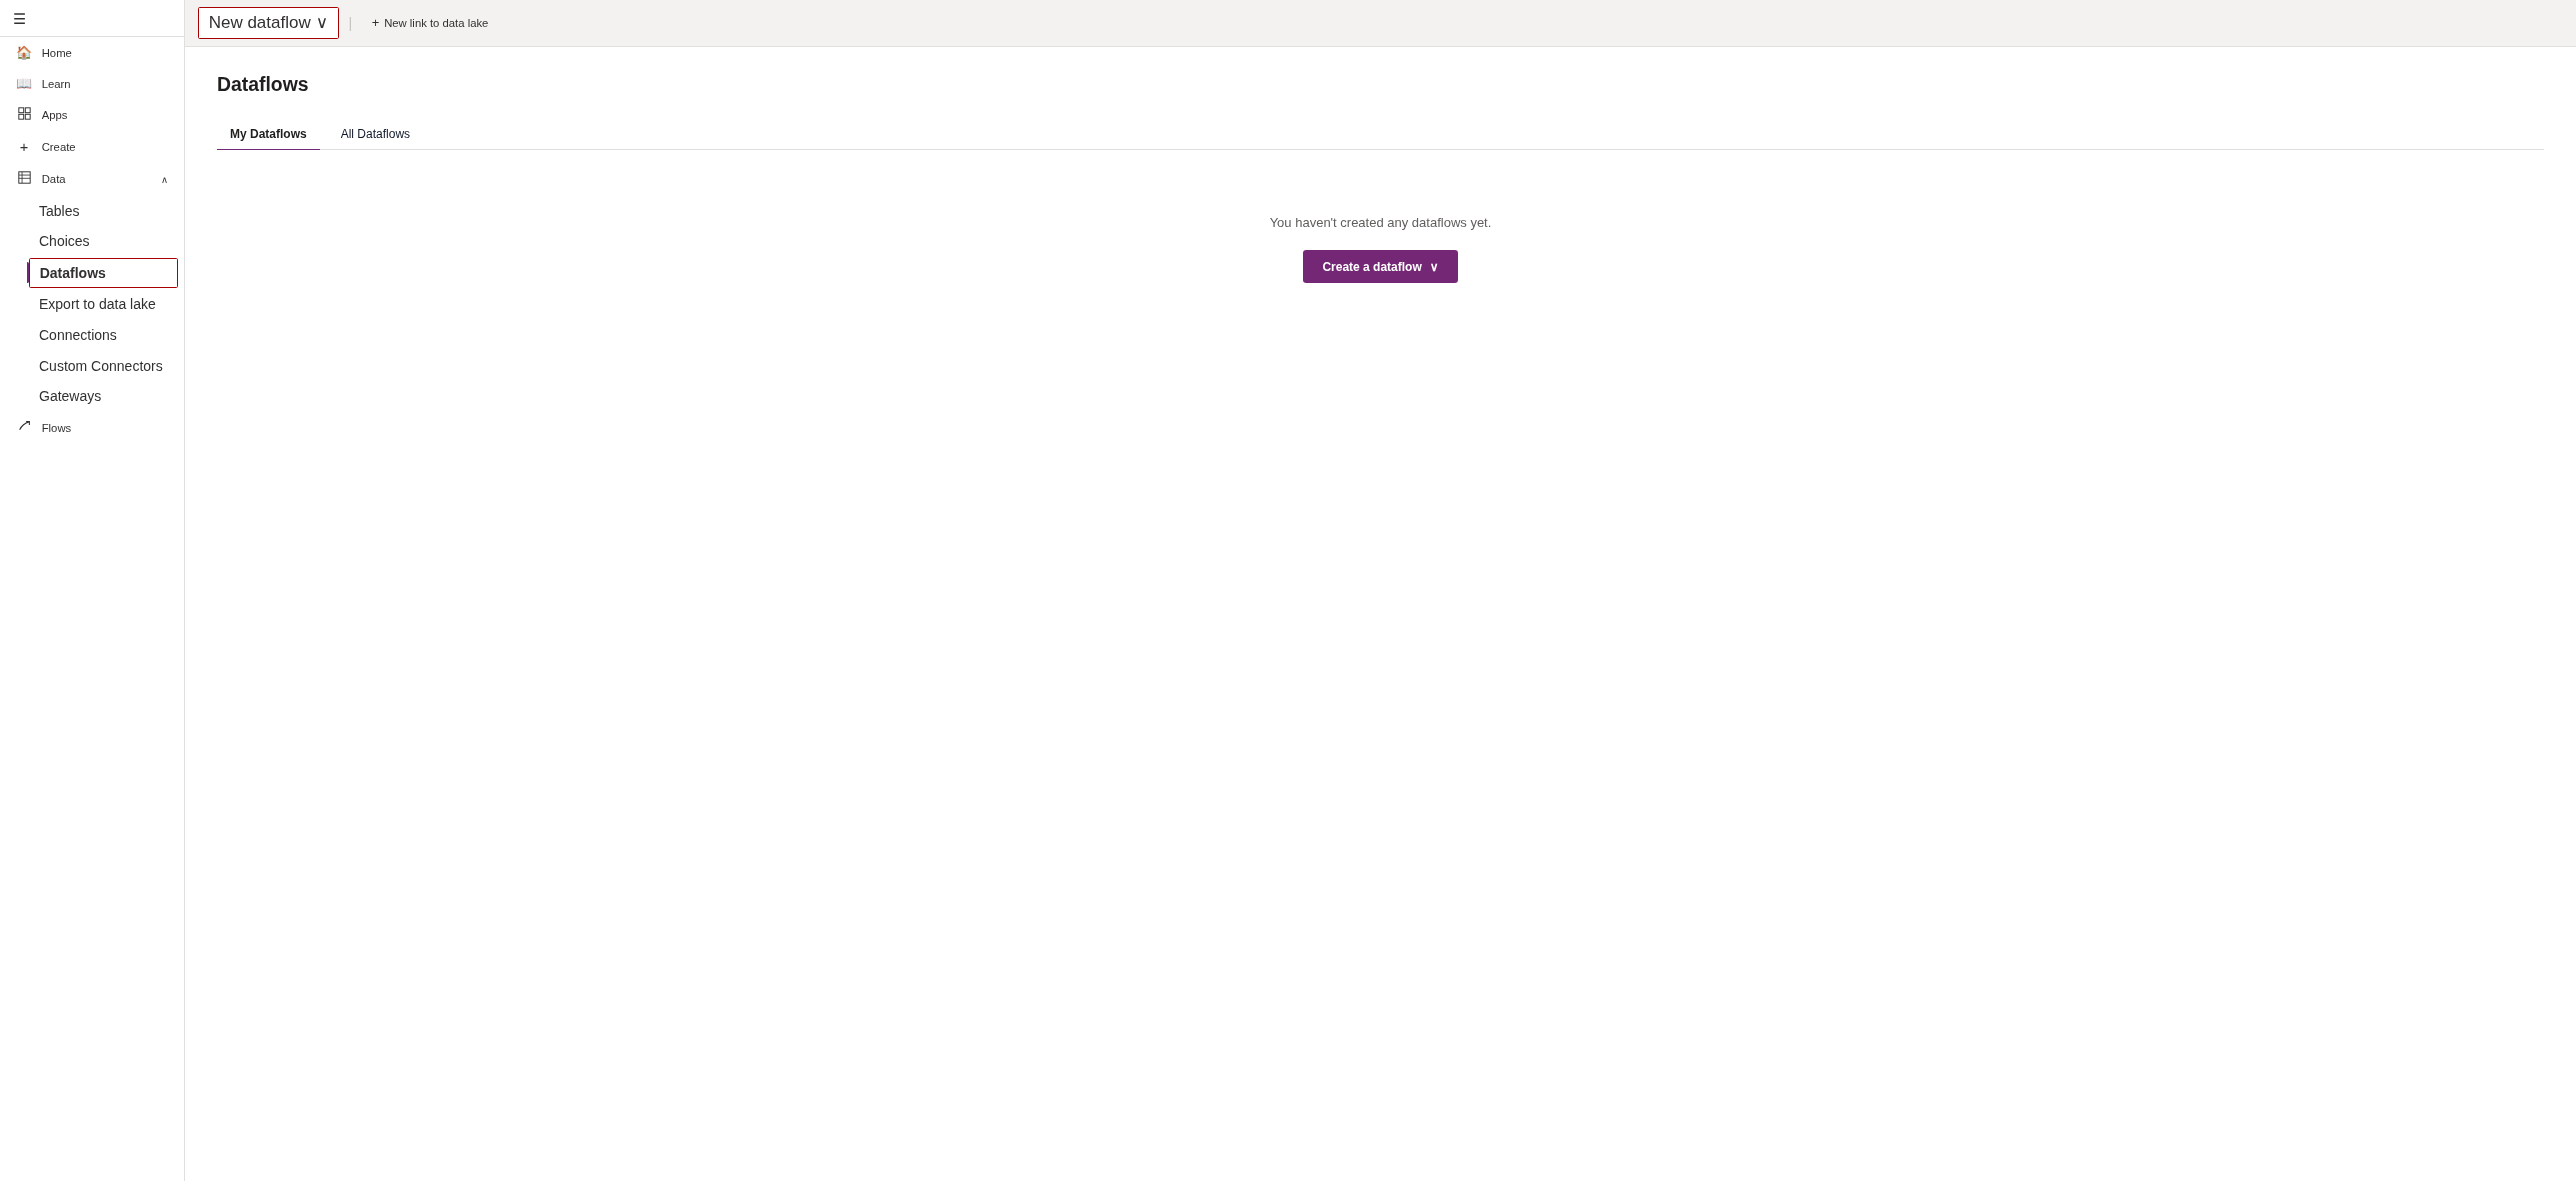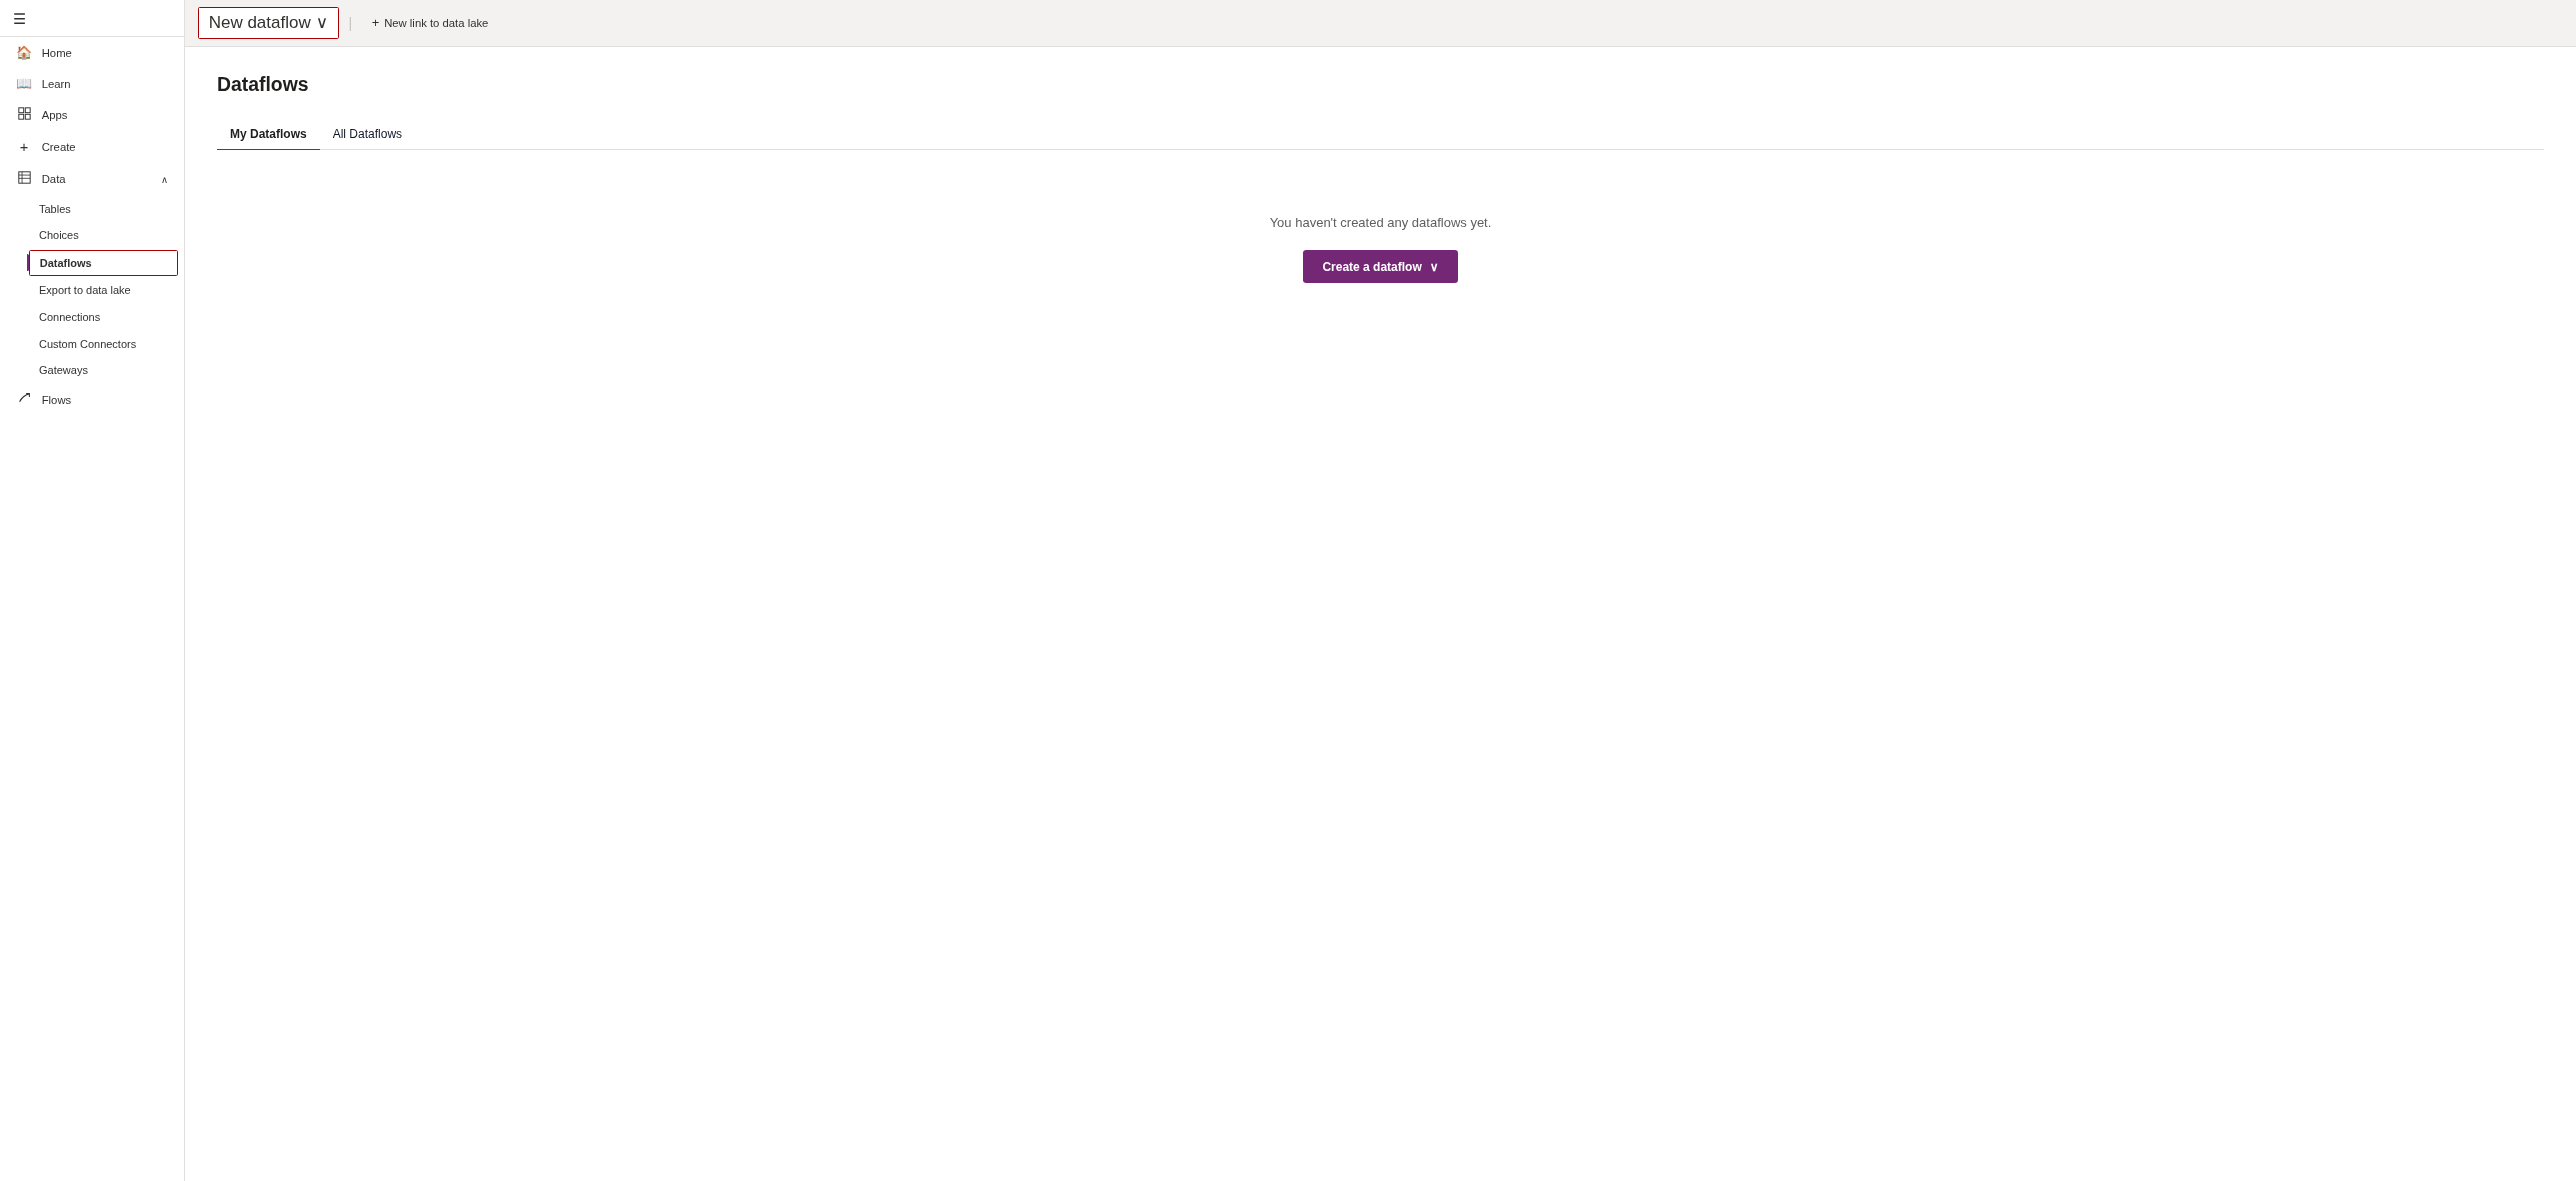--- a/index.html
+++ b/index.html
@@ -45,21 +45,21 @@
       text-align: center;
       flex-shrink: 0;
     }
 
     .nav-sub-item {
       display: flex;
       align-items: center;
       padding: 7.3px 16px 7.3px 39px;
       cursor: pointer;
       color: #323130;
-      font-size: 11px;
+      font-size: 14px;
     }
 
     .nav-sub-item.active {
       font-weight: 600;
       border: 1.2px solid #a80000;
       border-radius: 1.6px;
       margin: 1.6px 6.5px 1.6px 29px;
       padding: 5.7px 9.7px;
       position: relative;
     }
@@ -144,21 +144,21 @@
     .page-title {
       font-size: 19.4px;
       font-weight: 600;
       color: #201f1e;
       margin-bottom: 23px;
     }
 
     
     .tabs {
       display: flex;
-      gap: 0;
+      gap: 8px;
       border-bottom: 0.8px solid #e1dfdd;
       margin-bottom: 23px;
     }
 
     .tab {
       padding: 8px 13px;
       font-size: 12px;
       cursor: pointer;
       color: #0f172a;
       border-bottom: 1.6px solid transparent;

